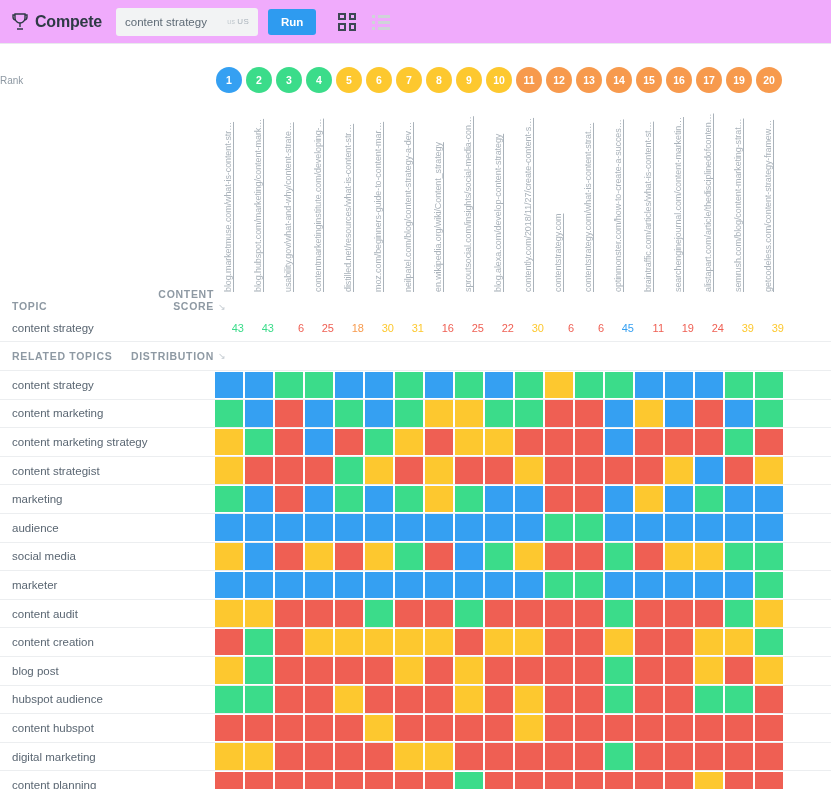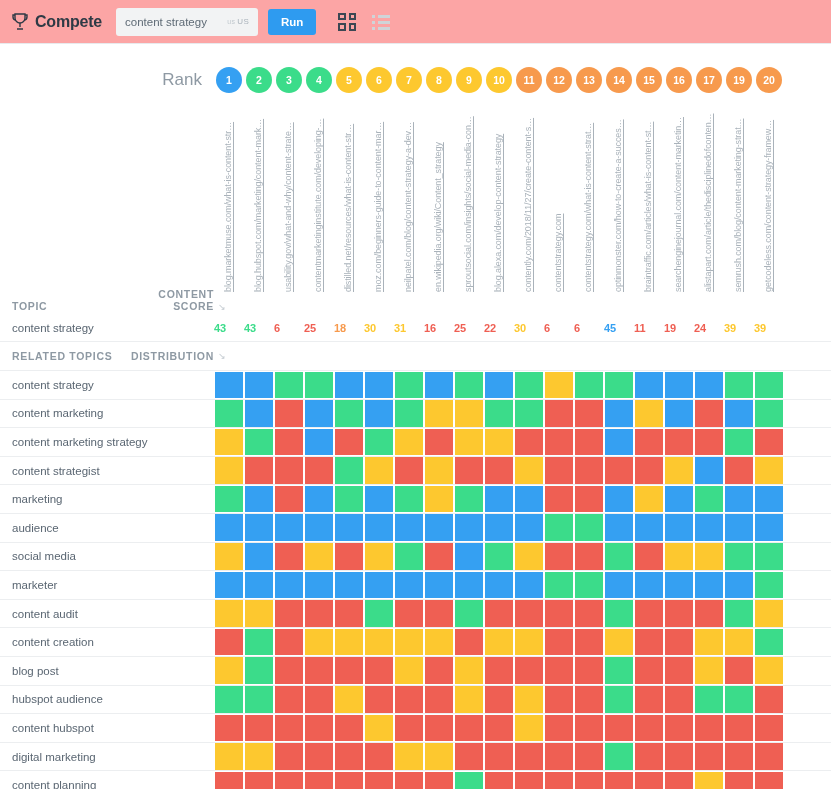--- a/index.html
+++ b/index.html
@@ -11,21 +11,21 @@
     color:#5a6672;
     overflow:hidden;
   }
 
   
   #topbar{
     height:44px;
     display:flex; align-items:center;
     padding:0 12px;
     border-bottom:1px solid #e8eaed;
-    background:#fca5a5;
+    background:#f0abfc;
   }
   #brand{ display:flex; align-items:center; gap:7px; margin-right:14px; }
   #brand .logo{ width:16px; height:18px; display:block; }
   #brand .name{ font-size:16px; font-weight:bold; color:#2e3a45; letter-spacing:-0.2px; }
 
   #kwbox{
     width:142px; height:28px; background:#f2f3f4; border-radius:3px;
     display:flex; align-items:center; justify-content:space-between;
     padding:0 9px; margin-right:10px;
   }
@@ -52,21 +52,21 @@
   .viewicon{ width:18px; height:18px; margin-right:16px; cursor:pointer; }
   .grid-ico{ display:grid; grid-template-columns:1fr 1fr; grid-template-rows:1fr 1fr; gap:3px; }
   .grid-ico i{ display:block; border:2px solid #3c4753; }
   .list-ico{ display:flex; flex-direction:column; justify-content:space-between; height:15px; margin-top:2px;}
   .list-ico .lr{ display:flex; align-items:center; gap:3px; }
   .list-ico .lr b{ width:3px; height:3px; background:#cfd4d8; display:block; }
   .list-ico .lr s{ flex:1; height:3px; background:#cfd4d8; display:block; text-decoration:none;}
 
   
   #rankrow{ height:40px; display:flex; align-items:center; margin-top:16px; }
-  #ranklabel{ width:214px; text-align:right; padding-right:12px; font-size:17px; color:#8e99a3; }
+  #ranklabel{ width:214px; text-align:left; padding-right:12px; font-size:10px; color:#8e99a3; }
   #rankcircles{ display:flex; }
   .rcell{ width:30px; display:flex; justify-content:center; }
   .rcirc{
     width:26px; height:26px; border-radius:50%;
     display:flex; align-items:center; justify-content:center;
     color:#fff; font-size:10.5px; font-weight:bold;
   }
 
   
   #urlheads{ display:flex; height:192px; align-items:flex-end; }
@@ -88,21 +88,21 @@
   }
 
   
   #scorehdr{ display:flex; align-items:flex-end; height:22px; padding-bottom:2px; }
   .lbl-topic{ width:120px; padding-left:12px; font-size:10.5px; font-weight:bold; color:#8e99a3; letter-spacing:.7px; }
   .lbl-score{ width:94px; font-size:10.5px; font-weight:bold; color:#8e99a3; letter-spacing:.7px; text-align:right; }
   .sortarrow{ width:14px; font-size:9px; color:#c3cad0; padding-left:4px; }
 
   #scorerow{ display:flex; align-items:center; height:28px; border-bottom:1px solid #eceef0; }
   #scorerow .tname{ width:214px; padding-left:12px; font-size:11.5px; color:#5a6672; }
-  .scell{ width:30px; text-align:left; font-size:11px; font-weight:bold; }
+  .scell{ width:30px; text-align:right; font-size:11px; font-weight:normal; }
 
   #relhdr{ display:flex; align-items:center; height:28px; }
   .lbl-rel{ width:120px; padding-left:12px; font-size:10.5px; font-weight:bold; color:#8e99a3; letter-spacing:.7px; }
   .lbl-dist{ width:94px; font-size:10.5px; font-weight:bold; color:#8e99a3; letter-spacing:.7px; text-align:right; }
 
   
   #heat{ }
   .hrow{ display:flex; align-items:center; height:28.6px; border-top:1px solid #eceef0; }
   .hrow .rname{ width:214px; padding-left:12px; font-size:11.5px; color:#5a6672; }
   .cells{ display:flex; }

